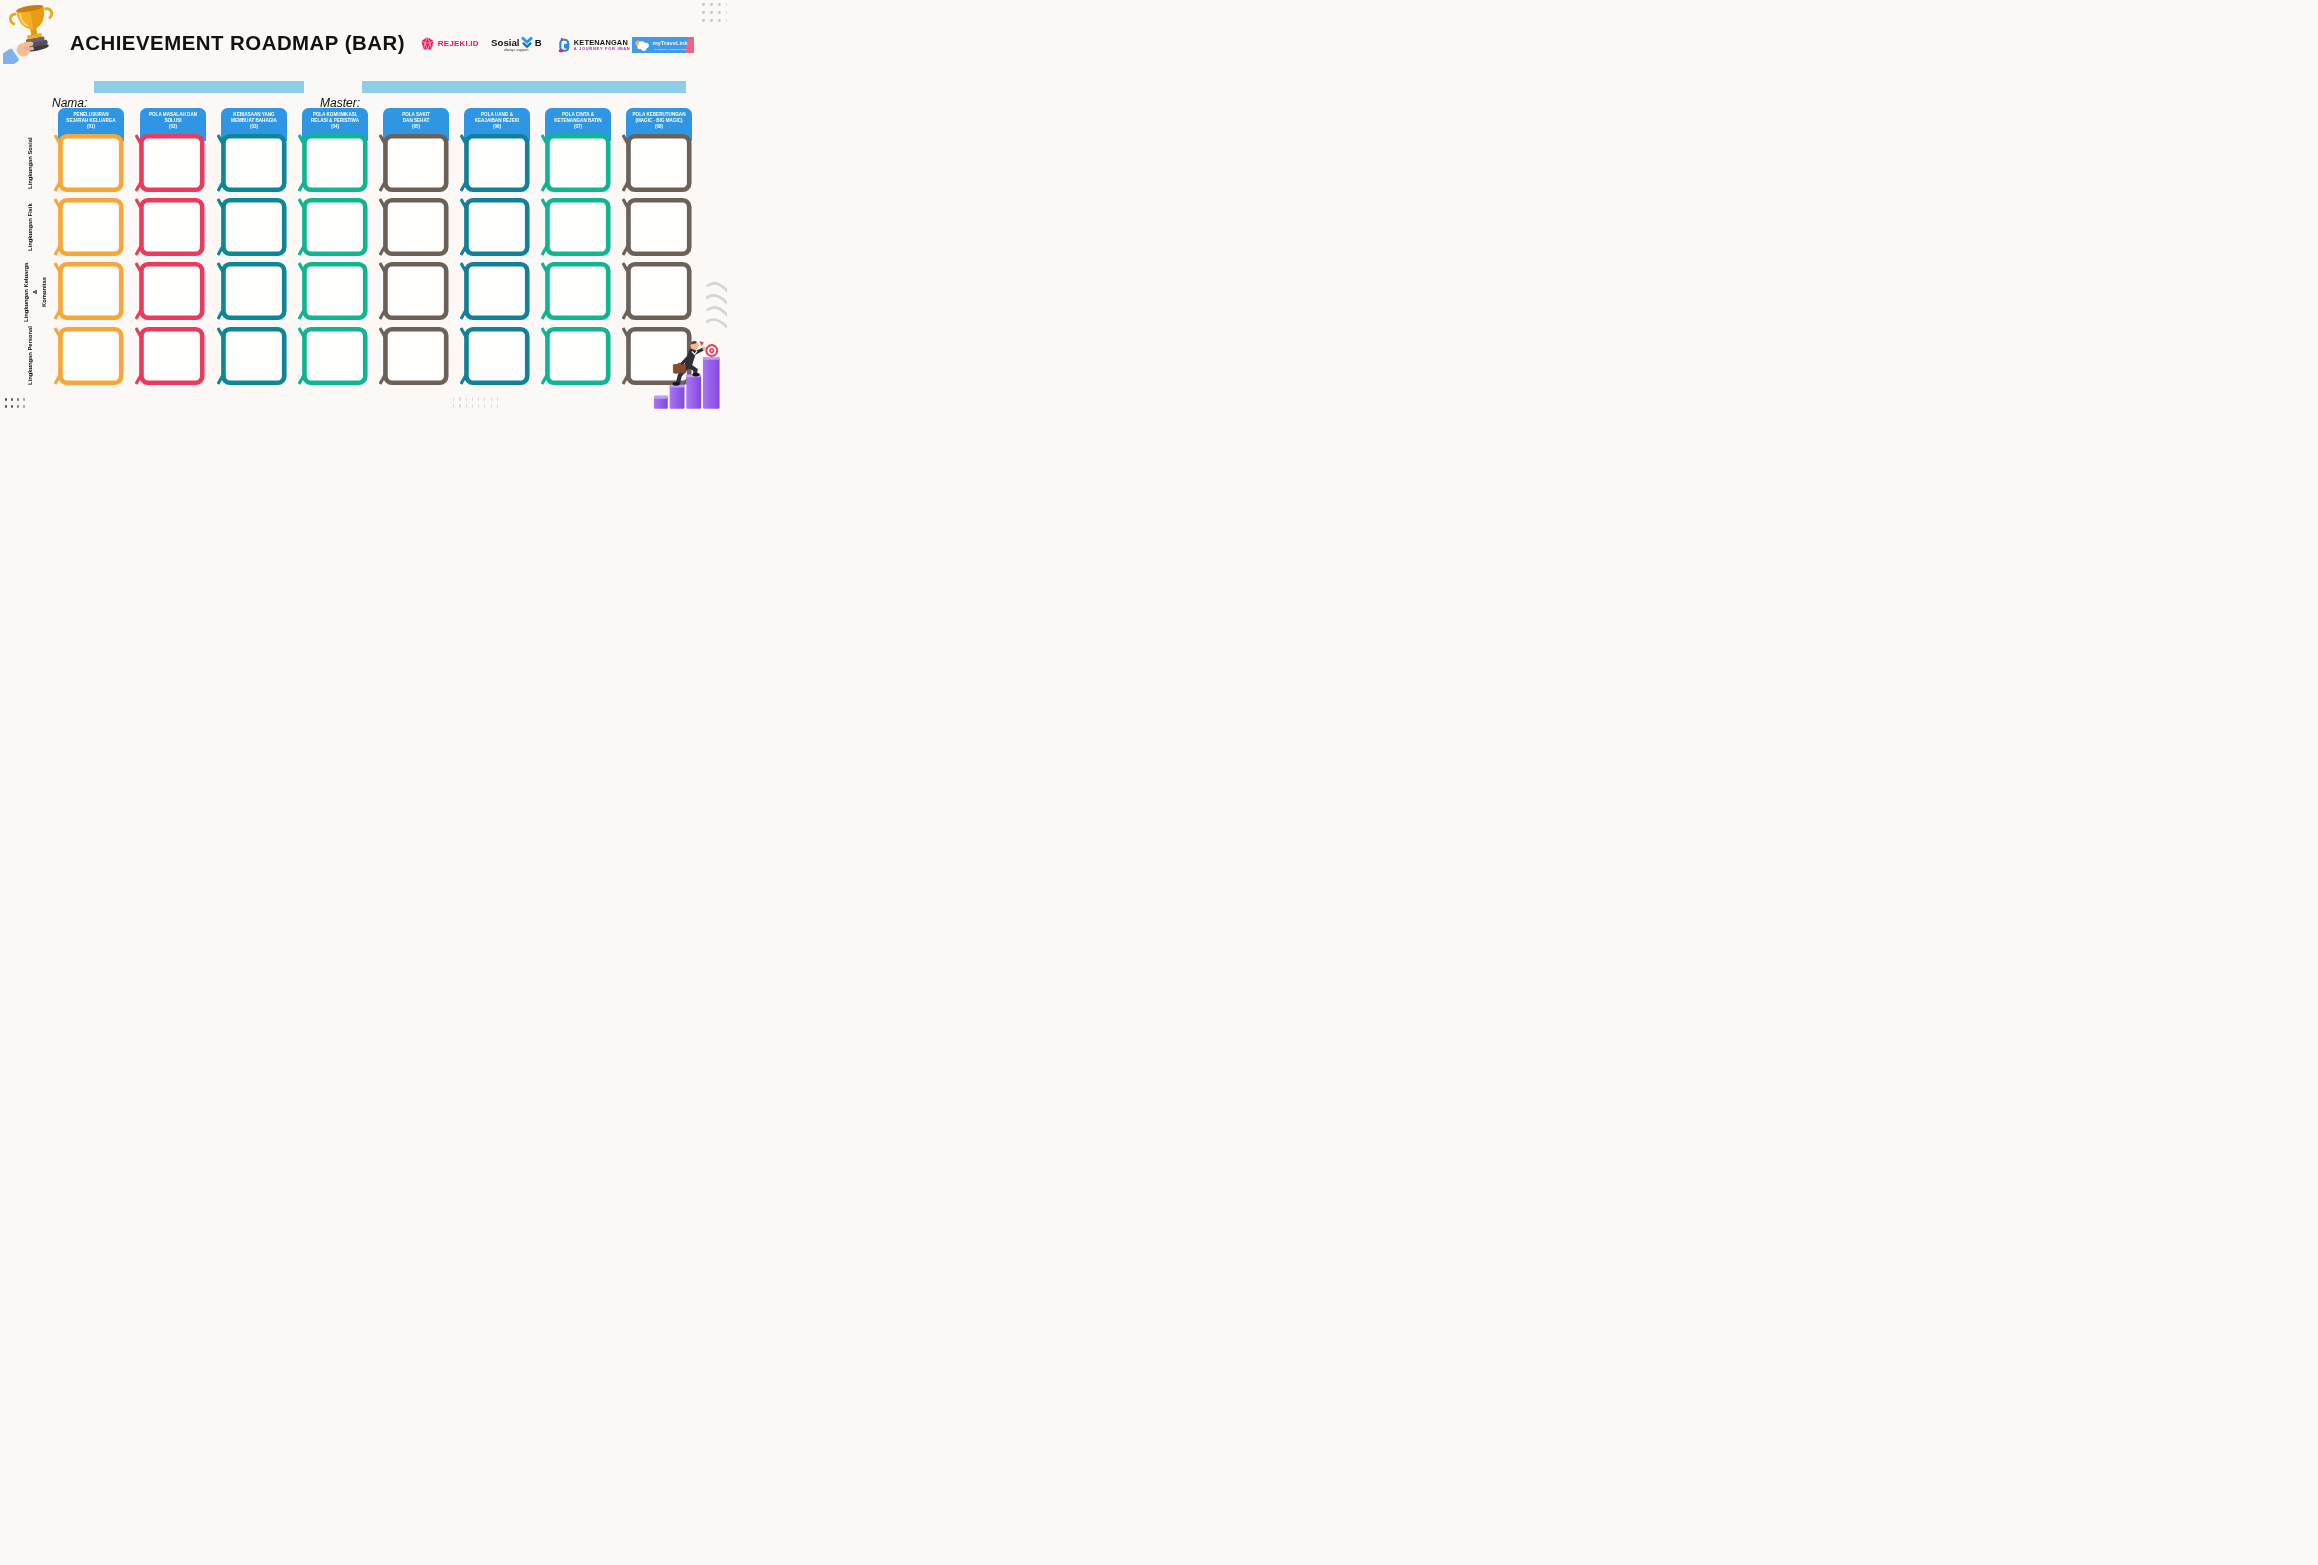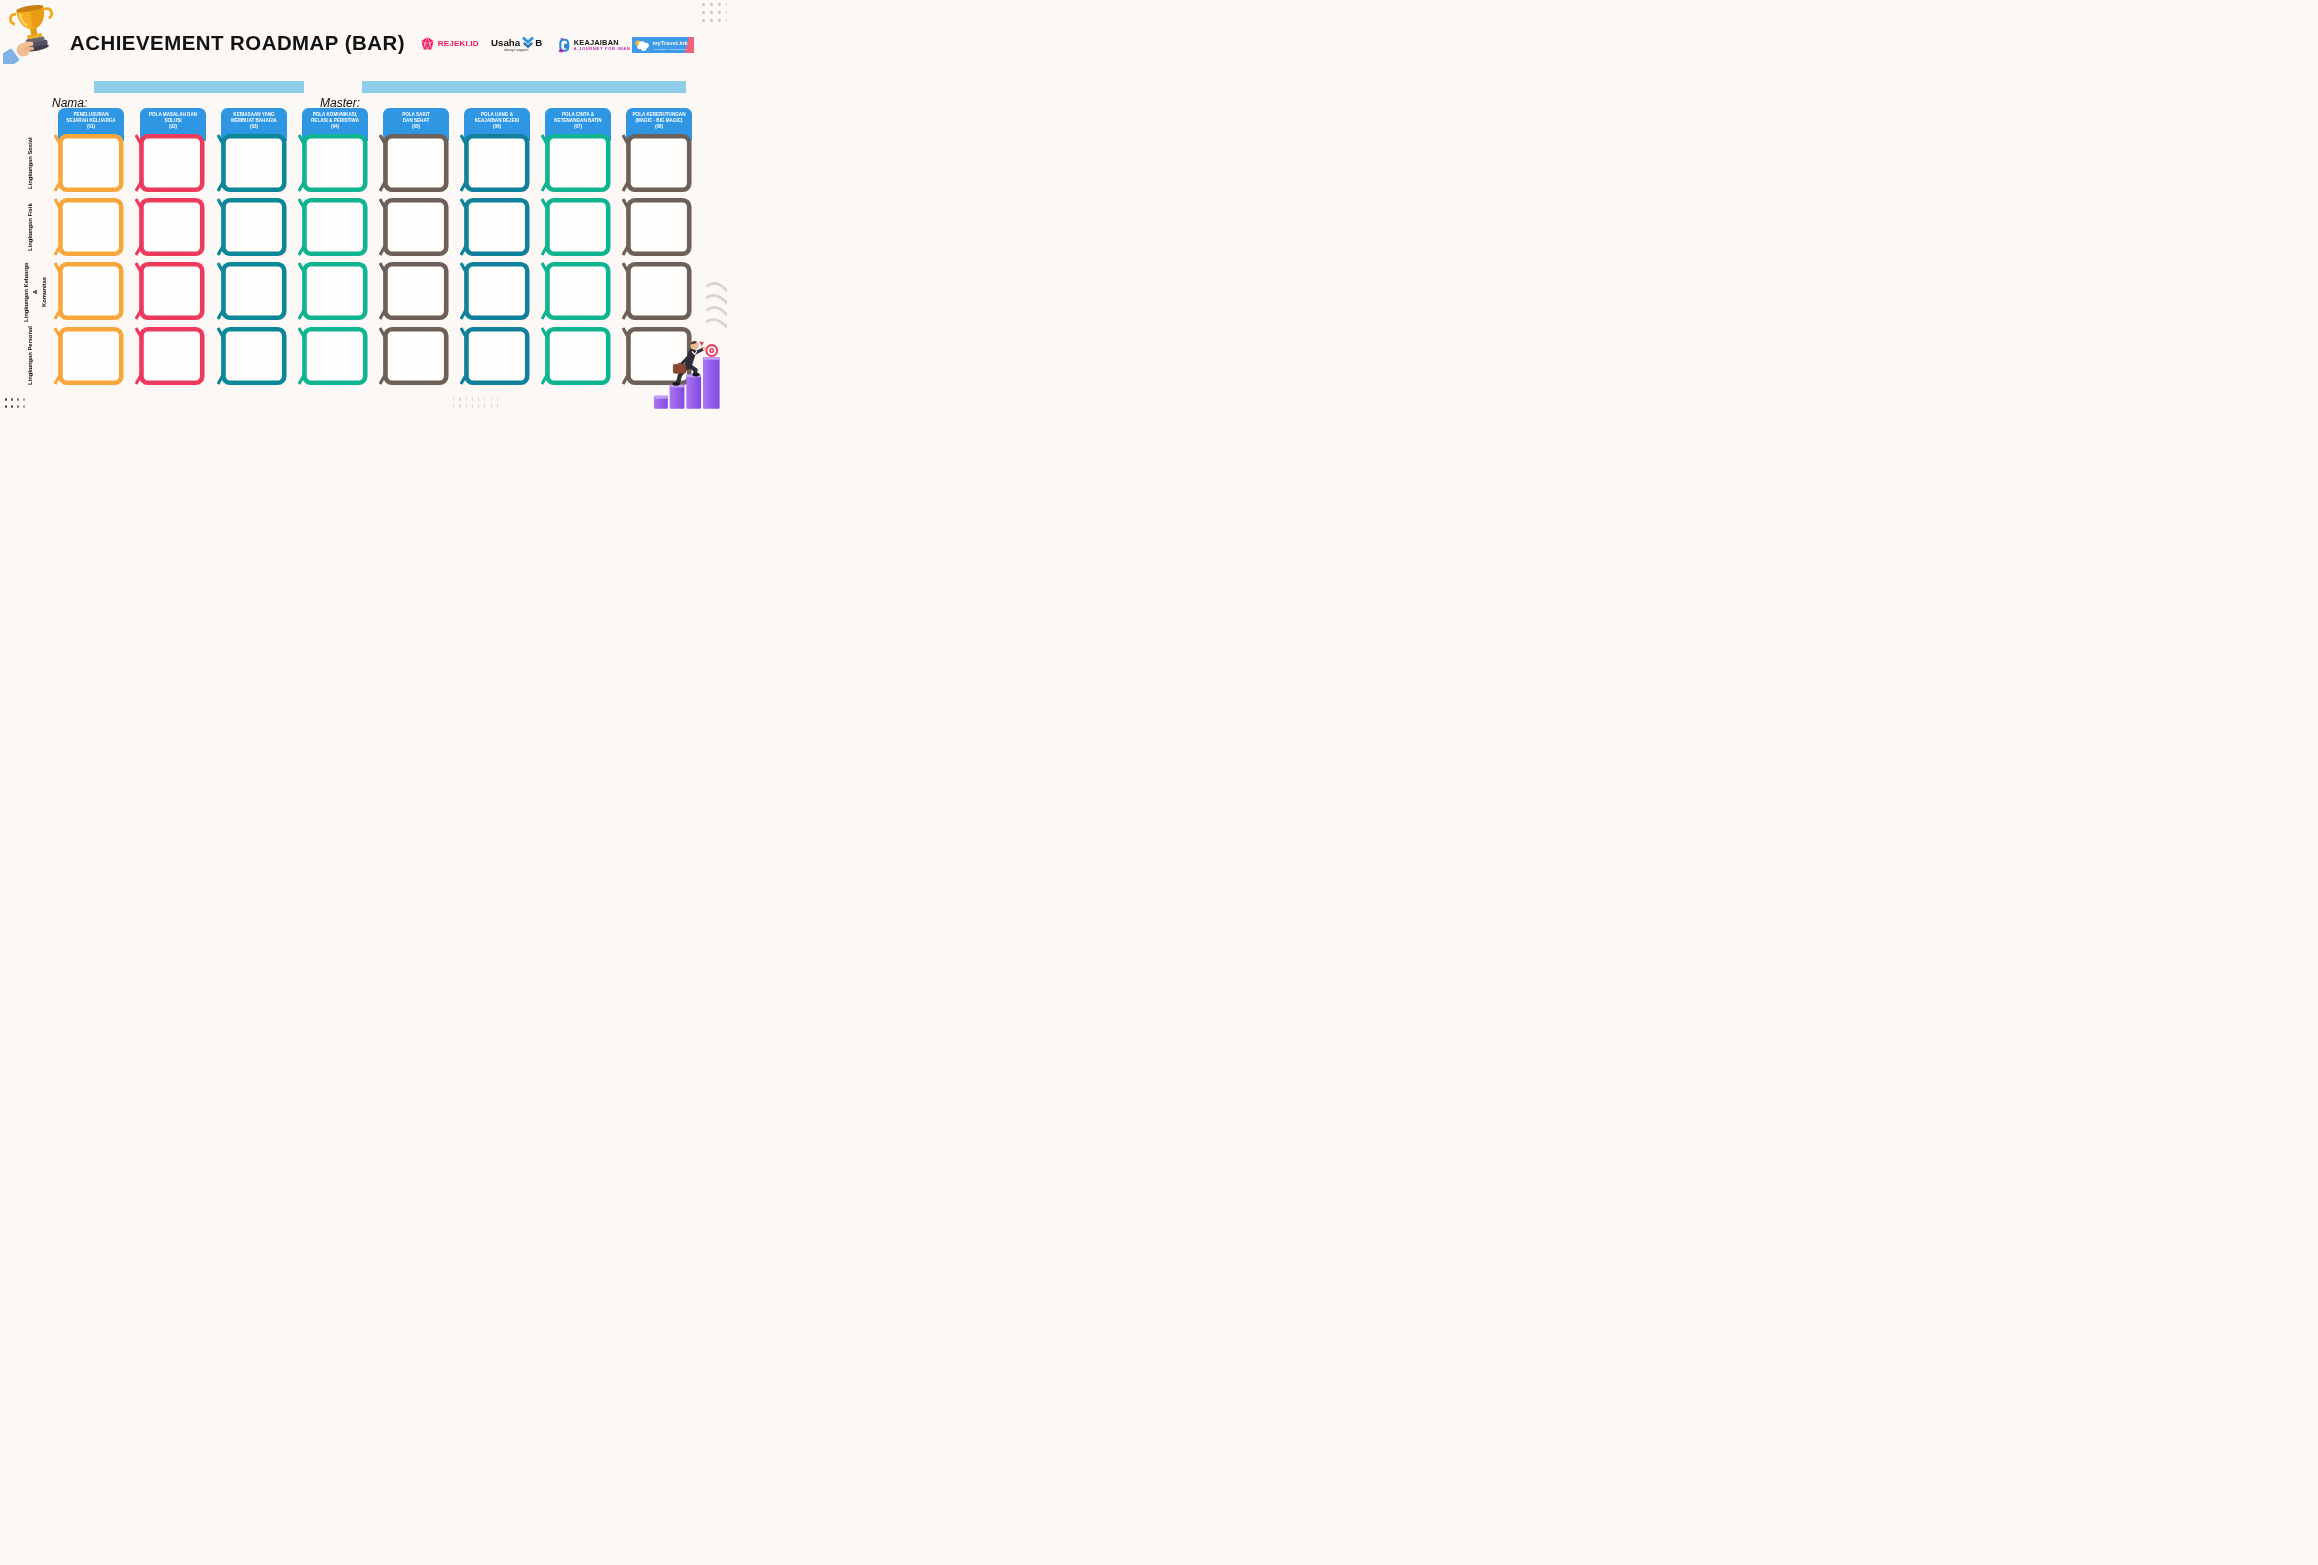--- a/index.html
+++ b/index.html
@@ -73,38 +73,38 @@
 
   <div class="brand" style="left:420px;">
     <svg width="15" height="15" viewBox="0 0 30 28">
       <polygon points="15,1 27,9 23,26 7,26 3,9" fill="#F0155F"></polygon>
       <path d="M15,1 L10,13 L3,9 M15,1 L20,13 L27,9 M10,13 L15,27 L20,13 M10,13 L7,26 M20,13 L23,26 M10,13 L20,13" stroke="#fff" stroke-width="1.1" fill="none"></path>
     </svg>
     <span class="optibis-text" style="color:#F0155F;margin-left:2.8px;">REJEKI.ID</span>
   </div>
 
   <div class="brand" style="left:491px;">
-    <span class="master-text">Usaha</span>
+    <span class="master-text">Sosial</span>
     <span class="master-tag">always support</span>
     <svg width="12" height="13" viewBox="0 0 26 28" style="margin-left:1.9px;">
       <path d="M2,3 L13,13 L24,3" stroke="#2E96E2" stroke-width="6" fill="none"></path>
       <path d="M4,15 L13,23 L22,15" stroke="#1C6FB8" stroke-width="5" fill="none"></path>
     </svg>
     <span class="master-text" style="margin-left:1.4px;">B</span>
   </div>
 
   <div class="brand" style="left:558px;">
     <svg width="13" height="17.6" viewBox="0 0 28 38">
       <path d="M6,4 l9,3 -9,3 z" fill="#C026A7"></path>
       <rect x="5" y="8" width="17" height="24" rx="7" fill="none" stroke="#2E86D8" stroke-width="4.5"></rect>
       <rect x="13" y="17" width="9" height="10" rx="2" fill="#2E86D8"></rect>
       <rect x="2" y="29" width="9" height="6" rx="2" fill="#C026A7"></rect>
     </svg>
     <div style="margin-left:2.8px;">
-      <div class="hidayatur-text">KEAJAIBAN</div>
+      <div class="hidayatur-text">KETENANGAN</div>
       <div class="hidayatur-tag" style="color:#BE1FA6;">A JOURNEY FOR IMAN</div>
     </div>
   </div>
 
   <div class="mtl" style="background:#3D9BE9;">
     <div class="mtl-accent" style="background:#F2637A;"></div>
     <svg width="17.6" height="13" viewBox="0 0 38 28" style="position:absolute;left:2.3px;top:1.9px;">
       <circle cx="9" cy="9" r="6" fill="#FFB531"></circle>
       <circle cx="17" cy="12" r="7" fill="#fff"></circle>
       <circle cx="26" cy="14" r="6" fill="#fff"></circle>

